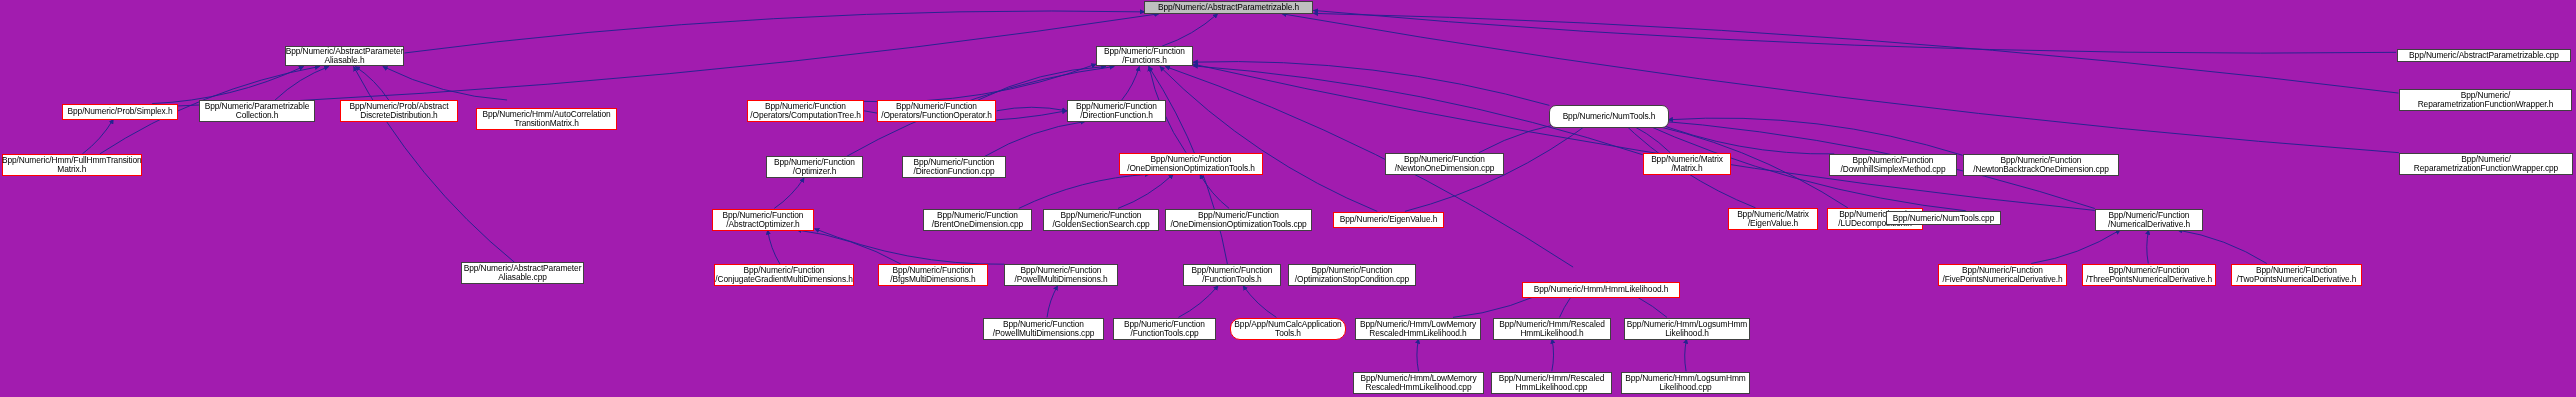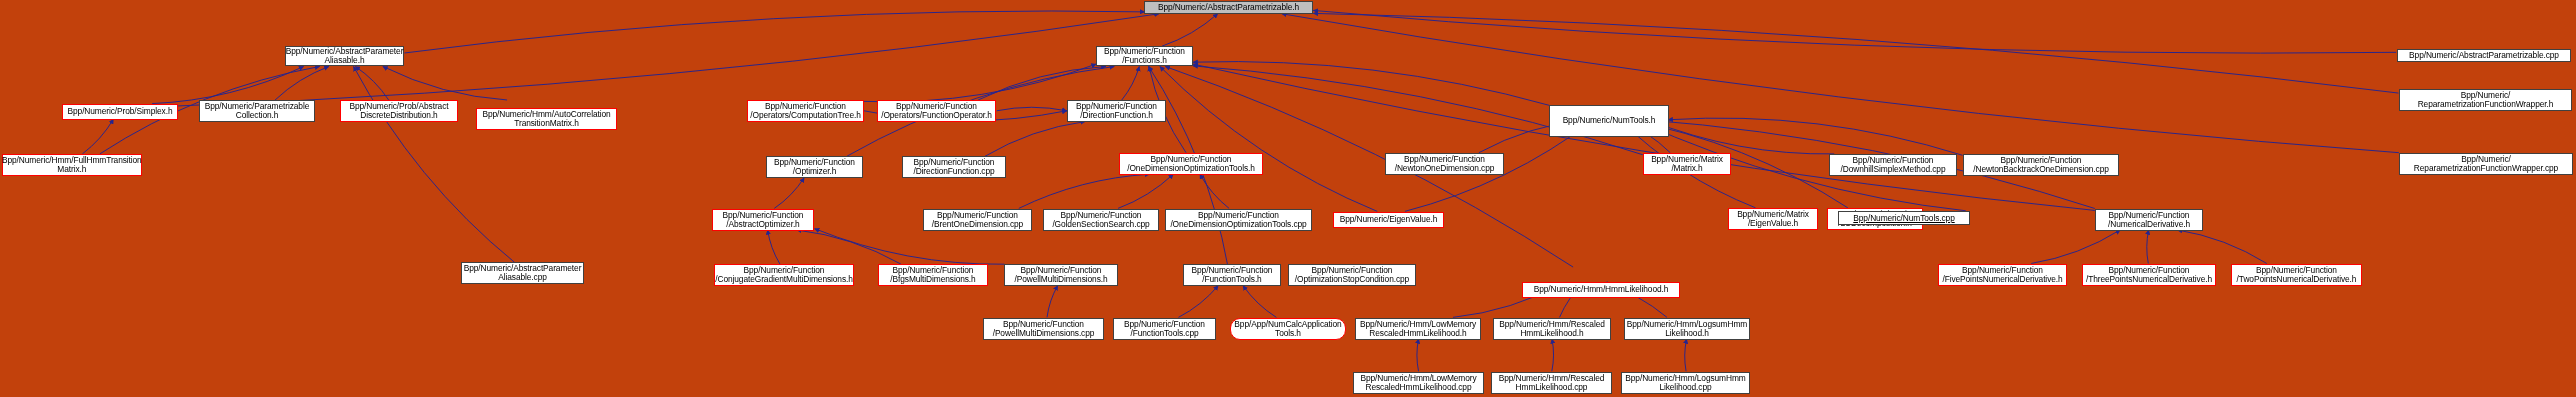--- a/index.html
+++ b/index.html
@@ -5,21 +5,21 @@
 <style>
   html, body {
     margin: 0;
     padding: 0;
     background: #ffffff;
   }
   #graph {
     position: relative;
     width: 2576px;
     height: 397px;
-    background: #c2410c;
+    background: #a21caf;
     font-family: "Liberation Sans", sans-serif;
     overflow: hidden;
   }
   #edges {
     position: absolute;
     left: 0;
     top: 0;
     width: 2576px;
     height: 397px;
     pointer-events: none;
@@ -126,21 +126,21 @@
       <div class="node" style="left: 2397px; top: 49px; width: 174px; height: 13px;">Bpp/Numeric/AbstractParametrizable.cpp</div>
       <div class="node red" style="left: 62px; top: 104px; width: 116px; height: 15.6px;">Bpp/Numeric/Prob/Simplex.h</div>
       <div class="node" style="left: 199px; top: 100px; width: 116px; height: 21.6px; text-align: center;">Bpp/Numeric/Parametrizable
 Collection.h</div>
       <div class="node red" style="left: 340px; top: 100px; width: 118px; height: 21.6px;">Bpp/Numeric/Prob/Abstract
 DiscreteDistribution.h</div>
       <div class="node red" style="left: 476px; top: 108px; width: 141px; height: 21.6px;">Bpp/Numeric/Hmm/AutoCorrelation
 TransitionMatrix.h</div>
       <div class="node" style="left: 2399px; top: 89px; width: 173px; height: 21.6px;">Bpp/Numeric/
 ReparametrizationFunctionWrapper.h</div>
-      <div class="node" style="left: 1549px; top: 105px; width: 120px; height: 32px;">Bpp/Numeric/NumTools.h</div>
+      <div class="node" style="left: 1549px; top: 105px; width: 120px; height: 23px; border-radius: 7px;">Bpp/Numeric/NumTools.h</div>
       <div class="node red" style="left: 747px; top: 100px; width: 117px; height: 21.6px;">Bpp/Numeric/Function
 /Operators/ComputationTree.h</div>
       <div class="node red" style="left: 877px; top: 100px; width: 119px; height: 21.6px;">Bpp/Numeric/Function
 /Operators/FunctionOperator.h</div>
       <div class="node" style="left: 1067px; top: 100px; width: 99px; height: 21.6px;">Bpp/Numeric/Function
 /DirectionFunction.h</div>
       <div class="node red" style="left: 1.8px; top: 154px; width: 140px; height: 21.6px;">Bpp/Numeric/Hmm/FullHmmTransition
 Matrix.h</div>
       <div class="node" style="left: 766px; top: 156px; width: 97px; height: 21.6px;">Bpp/Numeric/Function
 /Optimizer.h</div>
@@ -164,21 +164,21 @@
 /BrentOneDimension.cpp</div>
       <div class="node" style="left: 1043px; top: 209px; width: 116px; height: 21.6px;">Bpp/Numeric/Function
 /GoldenSectionSearch.cpp</div>
       <div class="node" style="left: 1165px; top: 209px; width: 147px; height: 21.6px;">Bpp/Numeric/Function
 /OneDimensionOptimizationTools.cpp</div>
       <div class="node red" style="left: 1333px; top: 212px; width: 111px; height: 15.6px;">Bpp/Numeric/EigenValue.h</div>
       <div class="node red" style="left: 1728px; top: 208px; width: 90px; height: 21.6px;">Bpp/Numeric/Matrix
 /EigenValue.h</div>
       <div class="node red" style="left: 1827px; top: 208px; width: 96px; height: 21.6px;">Bpp/Numeric/Matrix
 /LUDecomposition.h</div>
-      <div class="node" style="left: 1838px; top: 211px; width: 132px; height: 14.4px; text-decoration: underline;">Bpp/Numeric/NumTools.cpp</div>
+      <div class="node" style="left: 1886px; top: 211px; width: 115px; height: 14.4px;">Bpp/Numeric/NumTools.cpp</div>
       <div class="node" style="left: 2095px; top: 209px; width: 108px; height: 21.6px;">Bpp/Numeric/Function
 /NumericalDerivative.h</div>
       <div class="node" style="left: 461px; top: 262px; width: 123px; height: 21.6px;">Bpp/Numeric/AbstractParameter
 Aliasable.cpp</div>
       <div class="node red" style="left: 714px; top: 264px; width: 140px; height: 21.6px;">Bpp/Numeric/Function
 /ConjugateGradientMultiDimensions.h</div>
       <div class="node red" style="left: 878px; top: 264px; width: 110px; height: 21.6px;">Bpp/Numeric/Function
 /BfgsMultiDimensions.h</div>
       <div class="node" style="left: 1004px; top: 264px; width: 114px; height: 21.6px;">Bpp/Numeric/Function
 /PowellMultiDimensions.h</div>

